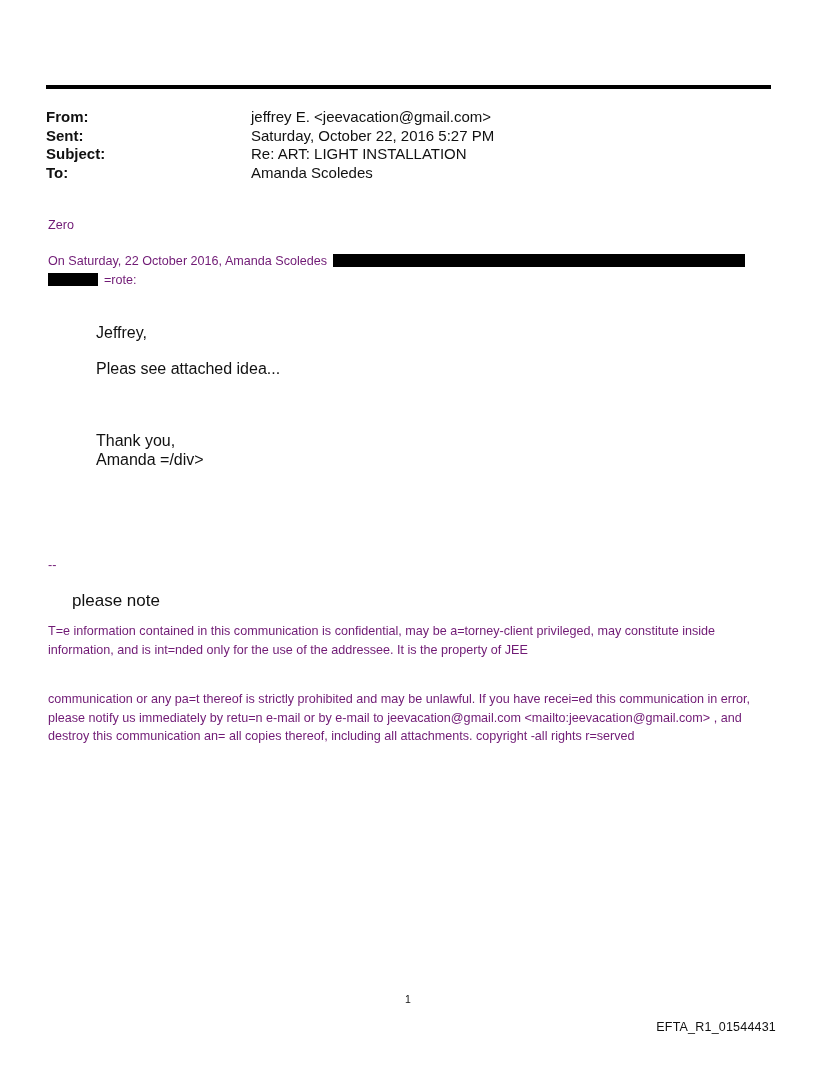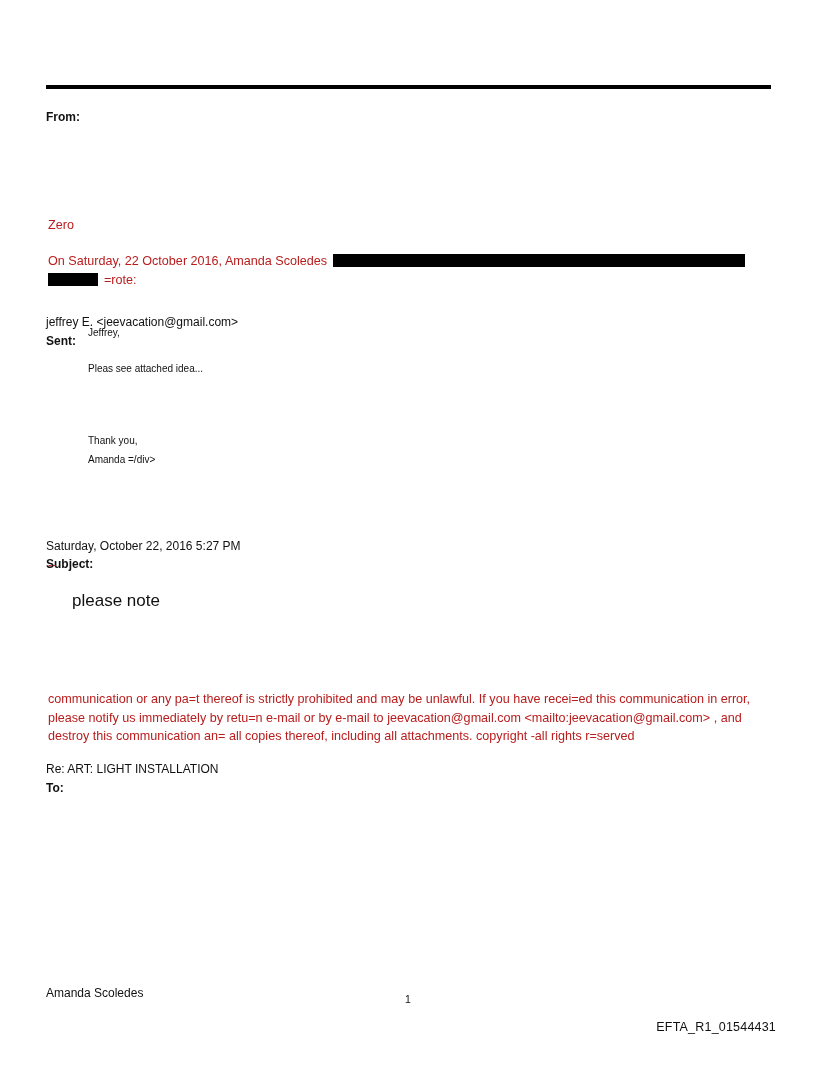--- a/index.html
+++ b/index.html
@@ -30,56 +30,55 @@
     background: #000000;
   }
   .headers {
     position: absolute;
     left: 46px;
     top: 108px;
     width: 725px;
   }
   .hdr-row {
     display: flex;
-    font-size: 12px;
+    font-size: 15px;
     line-height: 18.6px;
     color: #111111;
-    flex-direction: column;
   }
   .hdr-label {
     width: 205px;
     font-weight: bold;
     flex: 0 0 205px;
   }
   .hdr-value {
     flex: 1 1 auto;
   }
   .body-text {
     position: absolute;
     left: 48px;
     width: 725px;
     font-size: 12.6px;
     line-height: 18.5px;
-    color: #b91c1c;
+    color: #701a75;
   }
   .greeting { top: 216px; }
   .onsat { top: 252px; width: 720px; }
   .redact-bar {
     display: inline-block;
     background: #000000;
     height: 13px;
     vertical-align: -2px;
   }
   .r1 { width: 412px; margin-left: 6px; }
   .r2 { width: 50px; margin-right: 6px; }
   .quote {
     position: absolute;
-    left: 88px;
+    left: 96px;
     width: 680px;
-    font-size: 10px;
+    font-size: 16px;
     line-height: 18.5px;
     color: #111111;
   }
   .q1 { top: 324px; }
   .q2 { top: 360px; }
   .q3 { top: 396px; }
   .q4 { top: 432px; }
   .q4 div + div { margin-top: 0; }
   .dashes { top: 556px; }
   .please-note {
@@ -148,20 +147,21 @@
   <div class="quote q2">Pleas see attached idea...</div>
   <div class="quote q4">
     <div>Thank you,</div>
     <div>Amanda =/div&gt;</div>
   </div>
 
   <div class="body-text dashes">--</div>
 
   <div class="please-note">please note</div>
 
+  <div class="body-text para1">T=e information contained in this communication is confidential, may be a=torney-client privileged, may constitute inside information, and is int=nded only for the use of the addressee. It is the property of JEE</div>
 
   <div class="body-text para2">communication or any pa=t thereof is strictly prohibited and may be unlawful. If you have recei=ed this communication in error, please notify us immediately by retu=n e-mail or by e-mail to jeevacation@gmail.com &lt;mailto:jeevacation@gmail.com&gt; , and destroy this communication an= all copies thereof, including all attachments. copyright -all rights r=served</div>
 
   <div class="page-number">1</div>
 
   <div class="bates">EFTA_R1_01544431</div>
 
 </div>
 
 </body></html>

